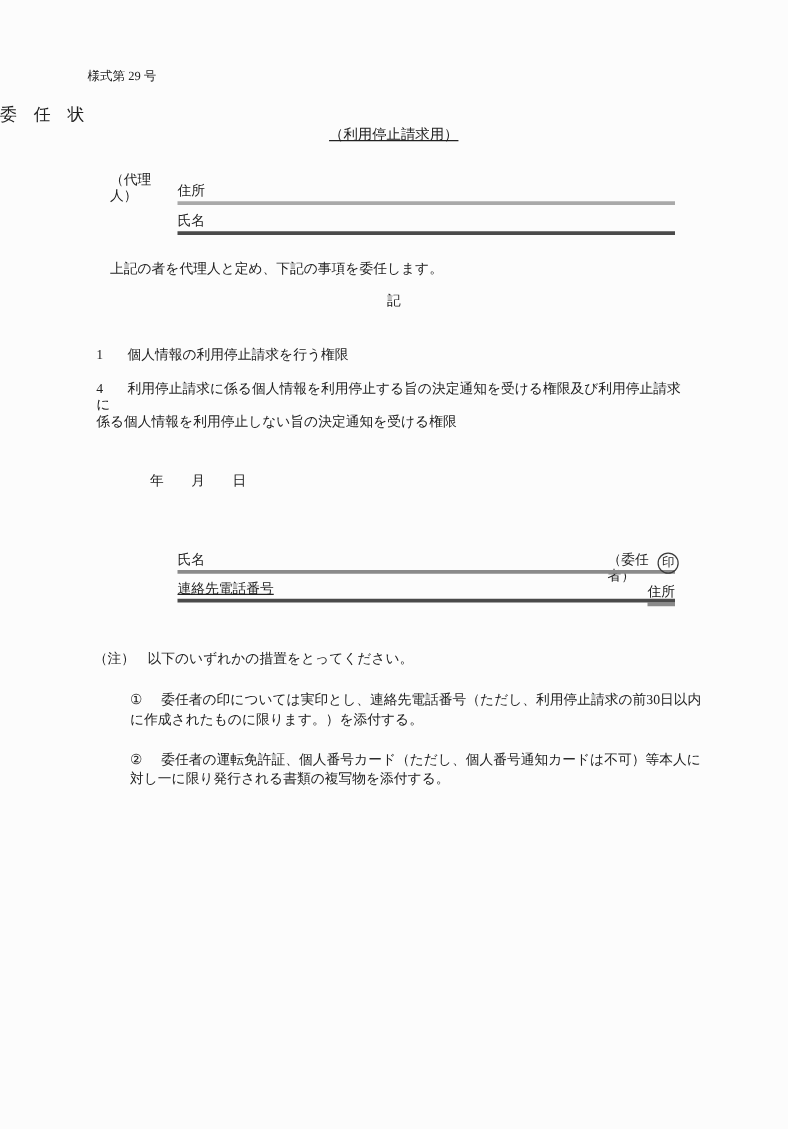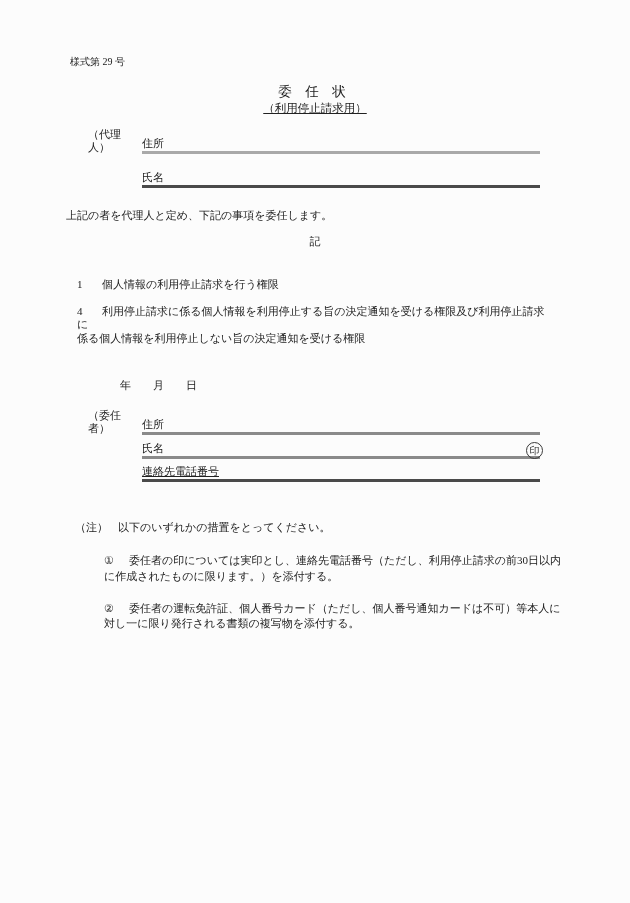--- a/index.html
+++ b/index.html
@@ -4,37 +4,37 @@
 <style>
   * { margin:0; padding:0; box-sizing:border-box; }
   html,body { background:#fcfcfc; }
   .page {
     position:relative; width:630px; height:903px;
     background:#fcfcfc; overflow:hidden;
     font-family:"Liberation Serif","DejaVu Serif",serif;
     color:#212121; font-size:11px; line-height:14px;
   }
   .form-number { position:absolute; left:70px; top:55px; font-size:10px; }
-  .title { position:absolute; left:0; top:84px; width:624px; text-align:center; font-size:13.5px; line-height:16px; }
+  .title { position:absolute; left:0; top:84px; width:624px; text-align:left; font-size:13.5px; line-height:16px; }
   .subtitle { position:absolute; left:0; top:101px; width:630px; text-align:center; font-size:11.5px; line-height:15px;text-decoration:underline; }
 
   .party-row { position:absolute; left:88px; width:452px; height:18px; display:flex; align-items:flex-end; }
   .party-label { width:54px; flex:none; line-height:13px; }
   .field { flex:1; height:100%; display:flex; align-items:flex-end; position:relative; border-bottom:3px solid #ec4899; }
   .field .field-label { line-height:13px; padding-bottom:1px; }
   .line-light { border-bottom-color:#a9a9a9; }
   .line-mid   { border-bottom-color:#8a8a8a; }
   .line-dark  { border-bottom-color:#4a4a4a; }
-  .agent-row-1 { top:136px; }
+  .agent-row-1 { top:146px; }
   .agent-row-2 { top:170px; }
-  .delegator-row-1 { top:417px; }
+  .delegator-row-1 { top:442px;flex-direction:column; }
   .delegator-row-2 { top:441px; }
   .delegator-row-3 { top:464px;text-decoration:underline; }
 
-  .statement { position:absolute; left:66px; top:208px; }
+  .statement { position:absolute; left:88px; top:208px; }
   .ki-heading { position:absolute; left:0; top:234px; width:630px; text-align:center; }
 
   .delegated-list { position:absolute; left:67px; top:264px; width:484px; line-height:13.6px; }
   .delegated-item { padding-left:10px; text-indent:-10px; white-space:pre-line; }
   .delegated-item .num { display:inline-block; width:25px; text-indent:0; }
 
   .date-line { position:absolute; left:120px; top:378px; letter-spacing:5.5px; }
 
   .seal {
     position:absolute; right:-3px; top:1px;

